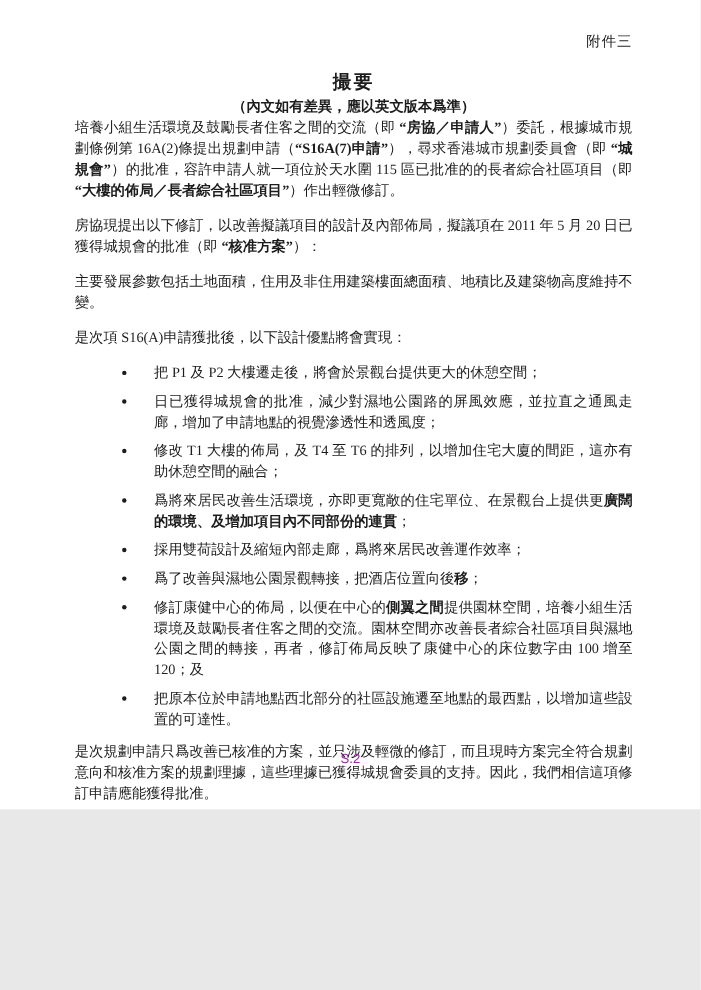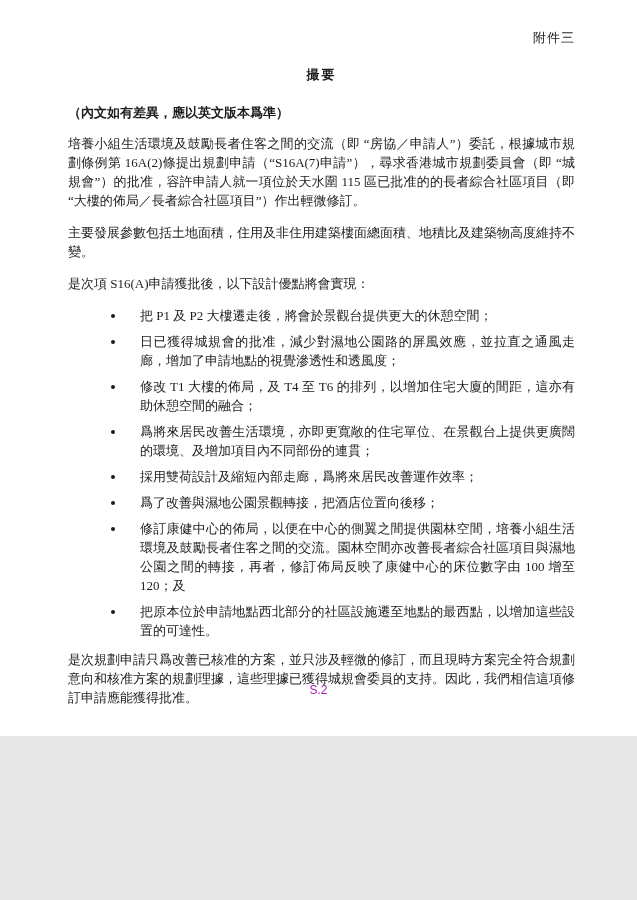--- a/index.html
+++ b/index.html
@@ -21,48 +21,48 @@
     color: #1c1c1c;
     overflow: hidden;
   }
   .annex {
     text-align: right;
     margin-bottom: 16px;
     letter-spacing: 1px;
   }
   .title {
     text-align: center;
-    font-size: 13px;
+    font-size: 17px;
     font-weight: bold;
     line-height: 24px;
     margin-top: 14px;
-    margin-bottom: 16px;
+    margin-bottom: 0;
     letter-spacing: 2px;
   }
   .subtitle {
-    text-align: left;
+    text-align: center;
     font-size: 13px;
     font-weight: bold;
-    margin-bottom: 12px;
+    margin-bottom: 0;
   }
   p.body-para {
     margin: 0 0 13px 0;
     text-align: justify;
   }
   ul.doc-list {
     margin: 3px 0 10px 0;
     padding-left: 58px;
     list-style: disc outside;
   }
   ul.doc-list li {
     padding-left: 14px;
     margin-bottom: 7px;
     text-align: justify;
   }
-  b { font-weight: normal; margin-top: 40px; }
+  b { font-weight: bold; margin-top: 40px; }
   .footer {
     position: absolute;
     left: 0;
     right: 0;
     bottom: 36px;
     text-align: center;
     font-family: "Liberation Sans", "DejaVu Sans", sans-serif;
     font-size: 12px;
     color: #a21caf;
   }
@@ -73,20 +73,21 @@
 <div class="page">
 
   <div class="annex">附件三</div>
 
   <div class="title">撮要</div>
 
   <div class="subtitle">（內文如有差異，應以英文版本爲準）</div>
 
   <p class="body-para"><span>培養小組生活環境及鼓勵長者住客之間的交流（即 </span><b>“房協／申請人”</b><span>）委託，根據城市規劃條例第 16A(2)條提出規劃申請（</span><b>“S16A(7)申請”</b><span>），尋求香港城市規劃委員會（即 </span><b>“城規會”</b><span>）的批准，容許申請人就一項位於天水圍 115 區已批准的的長者綜合社區項目（即 </span><b>“大樓的佈局／長者綜合社區項目”</b><span>）作出輕微修訂。</span></p>
 
+  <p class="body-para"><span>房協現提出以下修訂，以改善擬議項目的設計及內部佈局，擬議項在 2011 年 5 月 20 日已獲得城規會的批准（即 </span><b>“核准方案”</b><span>）：</span></p>
 
 
   <p class="body-para"><span>主要發展參數包括土地面積，住用及非住用建築樓面總面積、地積比及建築物高度維持不變。</span></p>
 
   <p class="body-para"><span>是次項 S16(A)申請獲批後，以下設計優點將會實現：</span></p>
 
   <ul class="doc-list">
       <li><span>把 P1 及 P2 大樓遷走後，將會於景觀台提供更大的休憩空間；</span></li>
       <li><span>日已獲得城規會的批准，減少對濕地公園路的屏風效應，並拉直之通風走廊，增加了申請地點的視覺滲透性和透風度；</span></li>
       <li><span>修改 T1 大樓的佈局，及 T4 至 T6 的排列，以增加住宅大廈的間距，這亦有助休憩空間的融合；</span></li>

